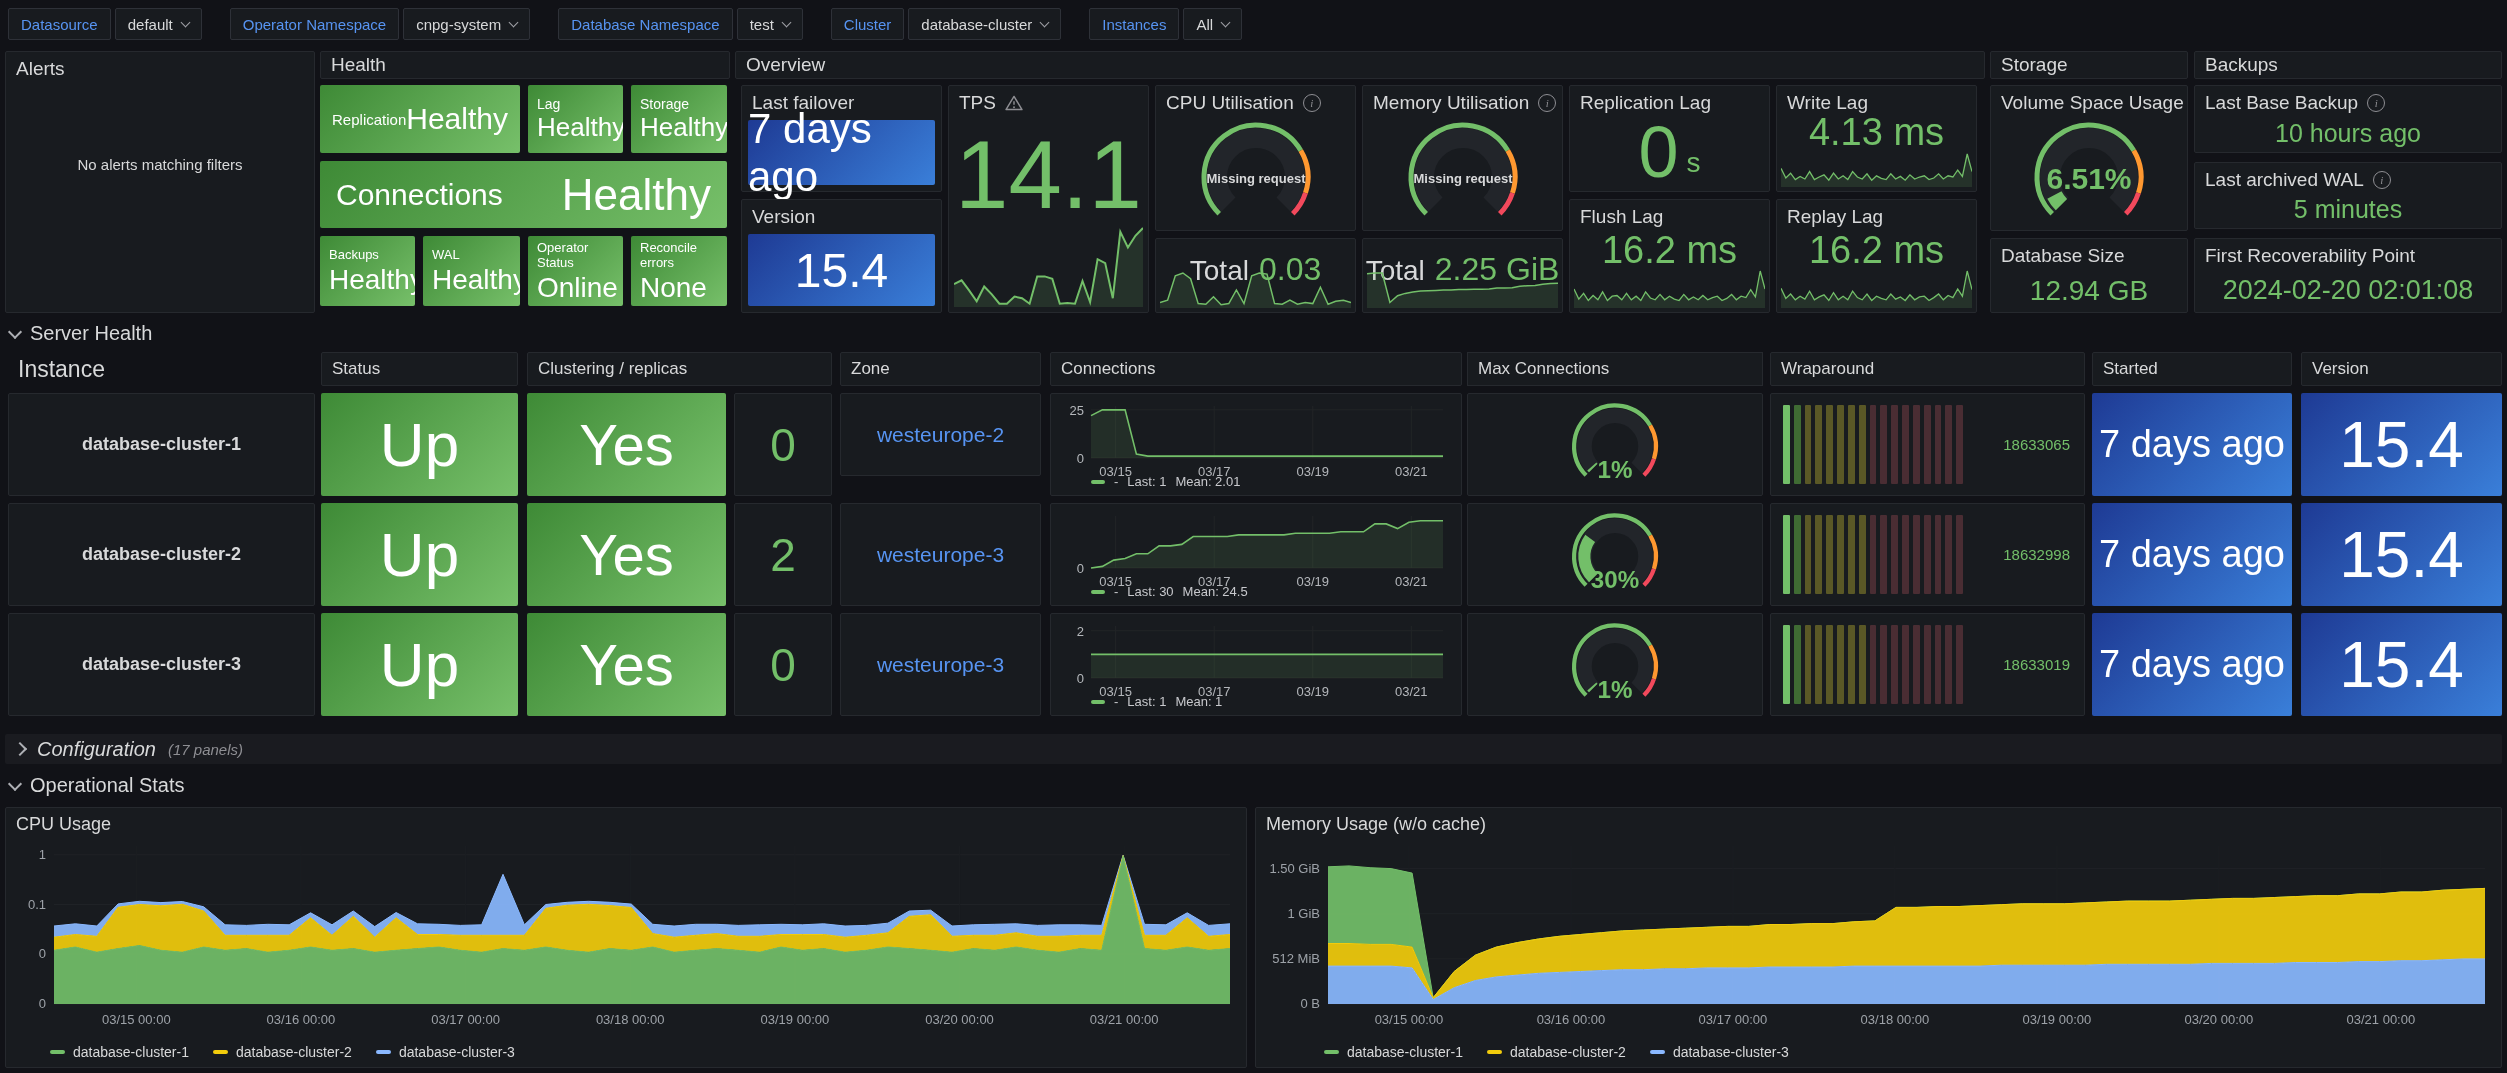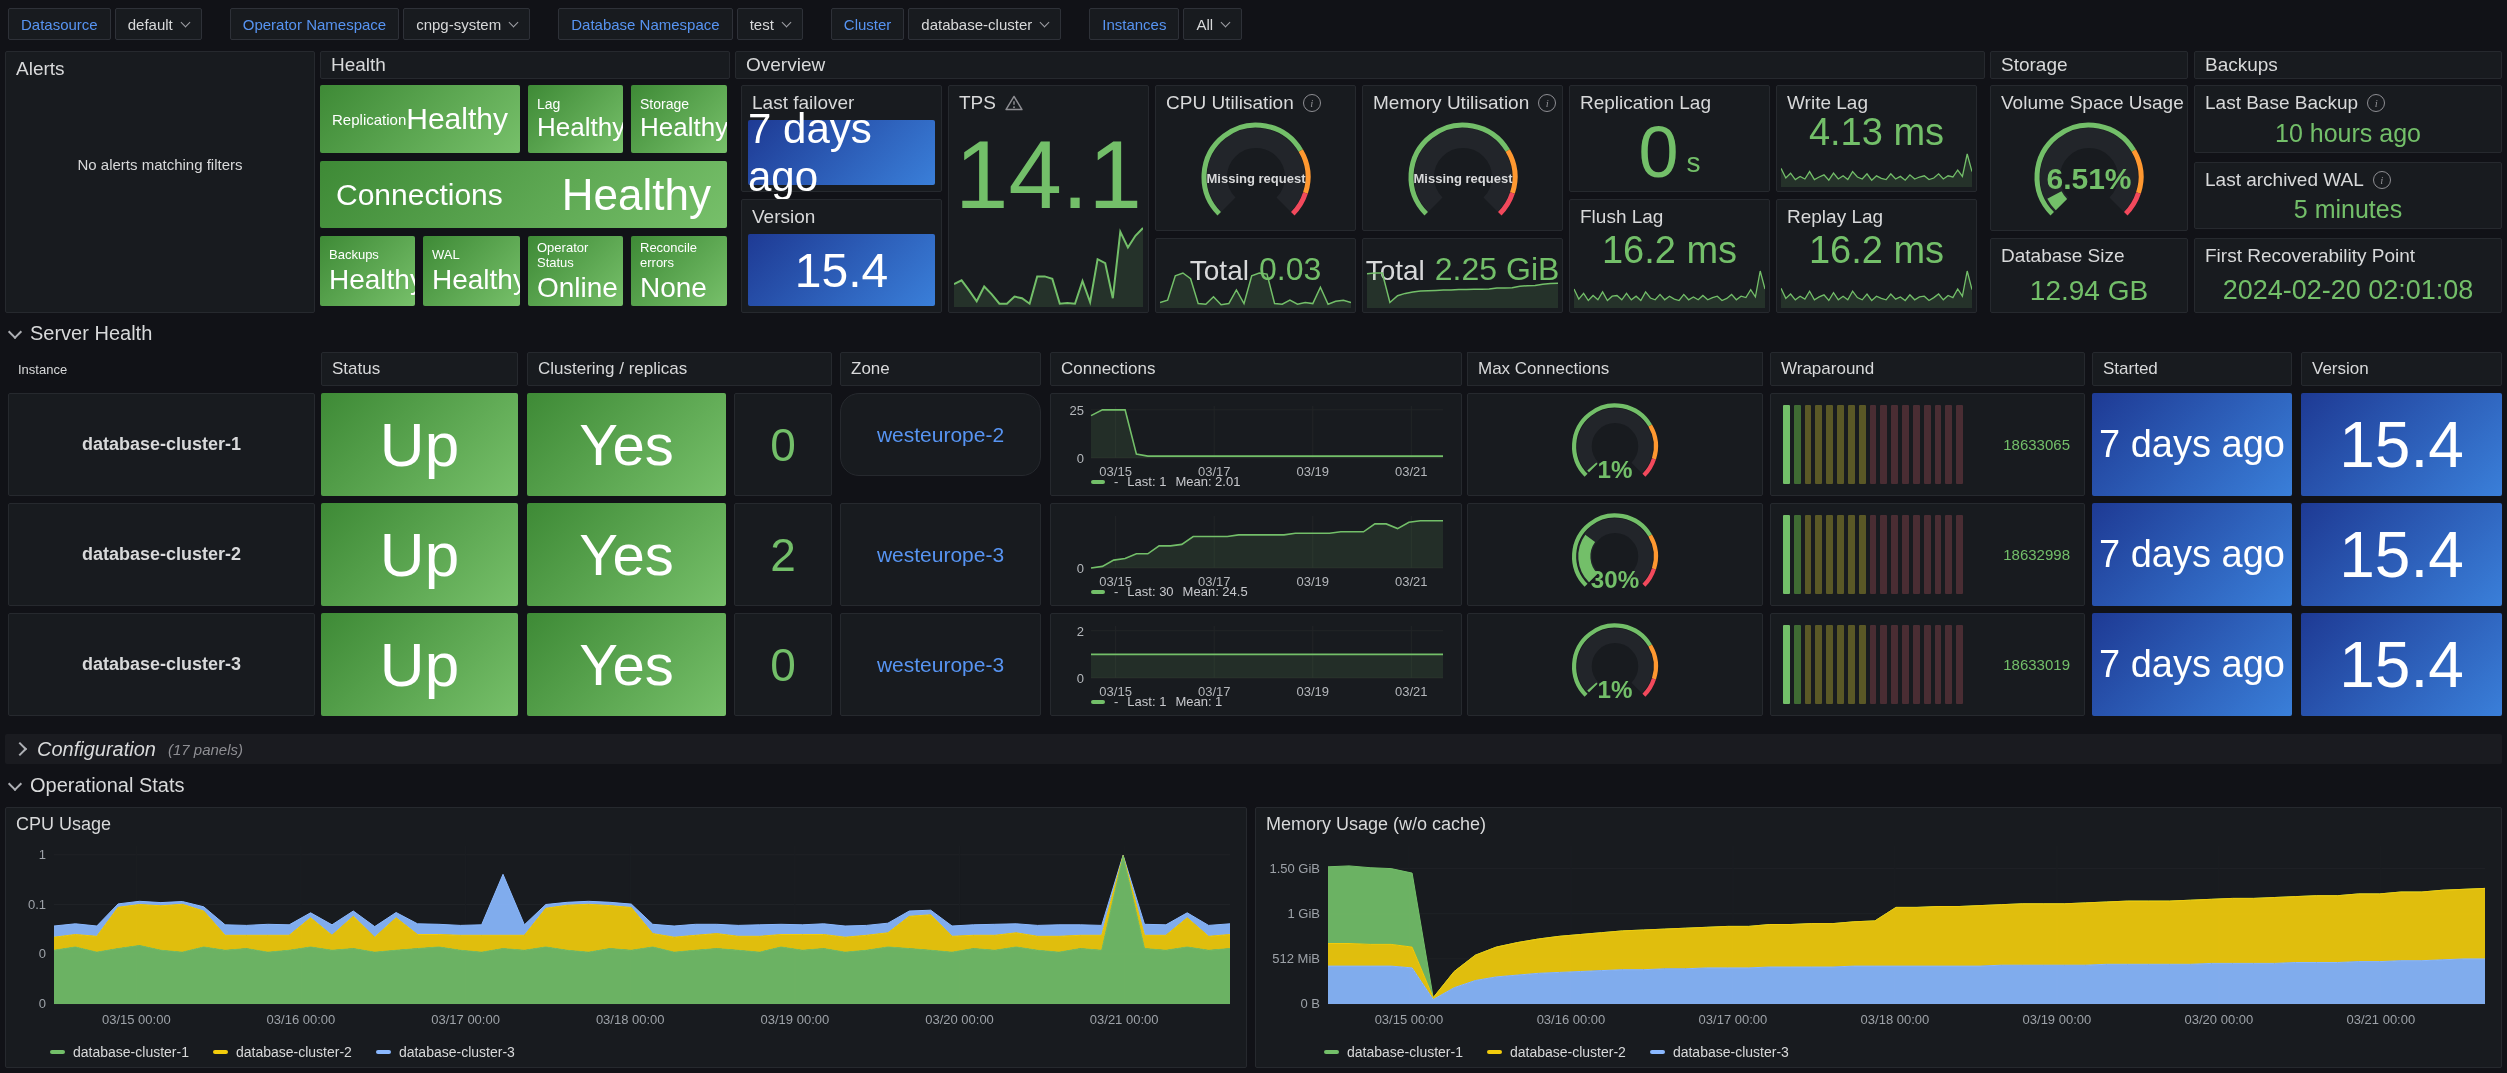--- a/index.html
+++ b/index.html
@@ -285,38 +285,38 @@
     <div class="ptitle">First Recoverability Point</div>
     <div class="green" style="position:absolute;left:0;right:0;top:34px;bottom:4px;display:flex;align-items:center;justify-content:center;font-size:27px;">2024-02-20 02:01:08</div>
   </div>
 
   <div class="sec-title" style="left:10px;top:322px;">
       <span class="sec-chev-down"></span>
       <span>Server Health</span>
     </div>
 
   <div id="server-table">
-      <div style="position: absolute; left: 8px; top: 352px; width: 307px; height: 34px; display: flex; align-items: center; padding: 0px 10px; box-sizing: border-box; font-size: 13px; color: rgb(216, 217, 218);">Instance</div>
+      <div style="position: absolute; left: 8px; top: 352px; width: 307px; height: 34px; display: flex; align-items: center; padding: 0px 10px; box-sizing: border-box; font-size: 23px; color: rgb(216, 217, 218);">Instance</div>
       <div style="position: absolute; left: 321px; top: 352px; width: 197px; height: 34px; display: flex; align-items: center; padding: 0px 10px; box-sizing: border-box; font-size: 17px; color: rgb(216, 217, 218); background: rgb(24, 27, 31); border: 1px solid rgb(38, 41, 46); border-radius: 2px;">Status</div>
       <div style="position: absolute; left: 527px; top: 352px; width: 305px; height: 34px; display: flex; align-items: center; padding: 0px 10px; box-sizing: border-box; font-size: 17px; color: rgb(216, 217, 218); background: rgb(24, 27, 31); border: 1px solid rgb(38, 41, 46); border-radius: 2px;">Clustering / replicas</div>
       <div style="position: absolute; left: 840px; top: 352px; width: 201px; height: 34px; display: flex; align-items: center; padding: 0px 10px; box-sizing: border-box; font-size: 17px; color: rgb(216, 217, 218); background: rgb(24, 27, 31); border: 1px solid rgb(38, 41, 46); border-radius: 2px;">Zone</div>
       <div style="position: absolute; left: 1050px; top: 352px; width: 412px; height: 34px; display: flex; align-items: center; padding: 0px 10px; box-sizing: border-box; font-size: 17px; color: rgb(216, 217, 218); background: rgb(24, 27, 31); border: 1px solid rgb(38, 41, 46); border-radius: 2px;">Connections</div>
       <div style="position: absolute; left: 1467px; top: 352px; width: 296px; height: 34px; display: flex; align-items: center; padding: 0px 10px; box-sizing: border-box; font-size: 17px; color: rgb(216, 217, 218); background: rgb(24, 27, 31); border: 1px solid rgb(38, 41, 46); border-radius: 0;">Max Connections</div>
       <div style="position: absolute; left: 1770px; top: 352px; width: 315px; height: 34px; display: flex; align-items: center; padding: 0px 10px; box-sizing: border-box; font-size: 17px; color: rgb(216, 217, 218); background: rgb(24, 27, 31); border: 1px solid rgb(38, 41, 46); border-radius: 2px;">Wraparound</div>
       <div style="position: absolute; left: 2092px; top: 352px; width: 200px; height: 34px; display: flex; align-items: center; padding: 0px 10px; box-sizing: border-box; font-size: 17px; color: rgb(216, 217, 218); background: rgb(24, 27, 31); border: 1px solid rgb(38, 41, 46); border-radius: 2px;">Started</div>
       <div style="position: absolute; left: 2301px; top: 352px; width: 201px; height: 34px; display: flex; align-items: center; padding: 0px 10px; box-sizing: border-box; font-size: 17px; color: rgb(216, 217, 218); background: rgb(24, 27, 31); border: 1px solid rgb(38, 41, 46); border-radius: 2px;">Version</div>
       <div class="cell" style="left: 8px; top: 393px; width: 307px; height: 103px;">
         <div style="position: absolute; inset: 0px; display: flex; align-items: center; justify-content: center; font-size: 18px; font-weight: 700; color: rgb(216, 217, 218);">database-cluster-1</div>
       </div>
       <div class="gtile" style="left: 321px; top: 393px; width: 197px; height: 103px; font-size: 62px;">Up</div>
       <div class="gtile" style="left: 527px; top: 393px; width: 199px; height: 103px; font-size: 58px;">Yes</div>
       <div class="cell" style="left: 734px; top: 393px; width: 98px; height: 103px;">
         <div style="position: absolute; inset: 0px; display: flex; align-items: center; justify-content: center; font-size: 46px; color: rgb(115, 191, 105);">0</div>
       </div>
-      <div class="cell" style="left: 840px; top: 393px; width: 201px; height: 83px; border-radius: 19px;">
+      <div class="cell" style="left: 840px; top: 393px; width: 201px; height: 83px;">
         <div style="position: absolute; inset: 0px; display: flex; align-items: center; justify-content: center; font-size: 21px; color: rgb(87, 148, 242); cursor: pointer;">westeurope-2</div>
       </div>
       <div class="cell" style="left: 1050px; top: 393px; width: 412px; height: 103px;"><svg width="410" height="101" viewBox="0 0 410 101">
           <line x1="64.64" y1="12" x2="64.64" y2="64" stroke="#222527" stroke-width="1"></line>
           <text x="64.64" y="82" text-anchor="middle" fill="#b4b7bb" font-size="13">03/15</text>
           <line x1="163.2" y1="12" x2="163.2" y2="64" stroke="#222527" stroke-width="1"></line>
           <text x="163.2" y="82" text-anchor="middle" fill="#b4b7bb" font-size="13">03/17</text>
           <line x1="261.76" y1="12" x2="261.76" y2="64" stroke="#222527" stroke-width="1"></line>
           <text x="261.76" y="82" text-anchor="middle" fill="#b4b7bb" font-size="13">03/19</text>
           <line x1="360.32" y1="12" x2="360.32" y2="64" stroke="#222527" stroke-width="1"></line>

